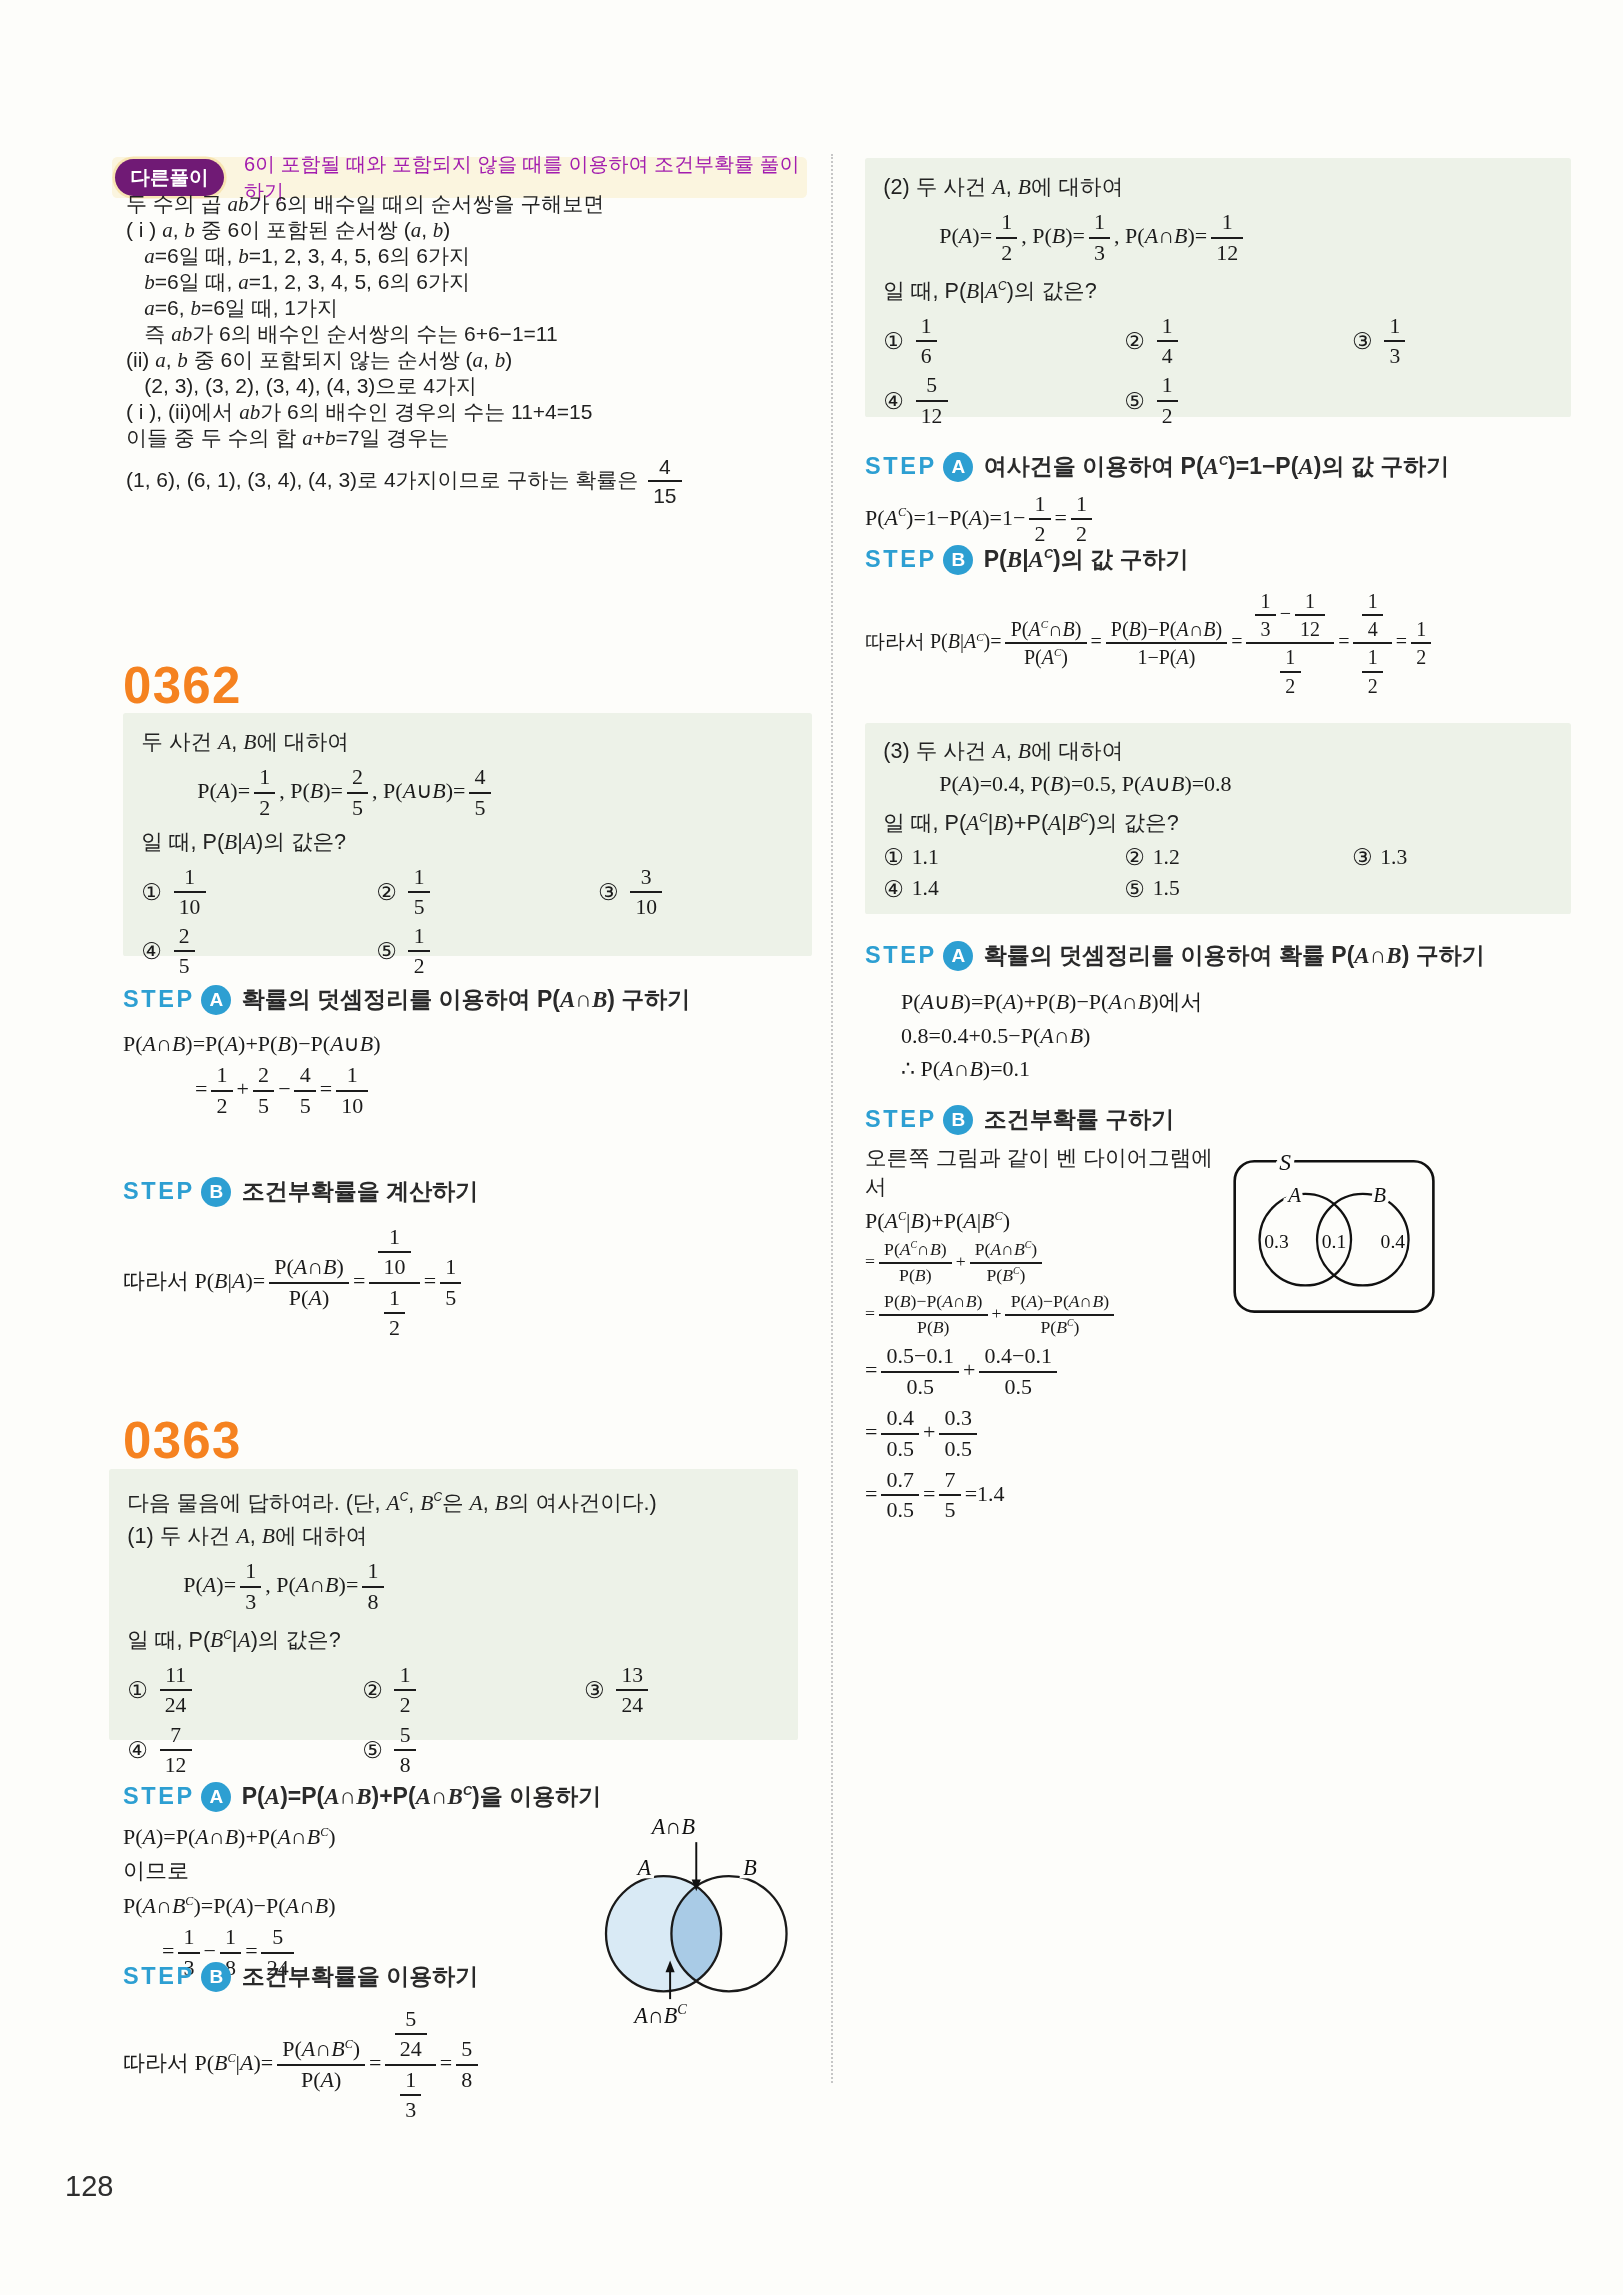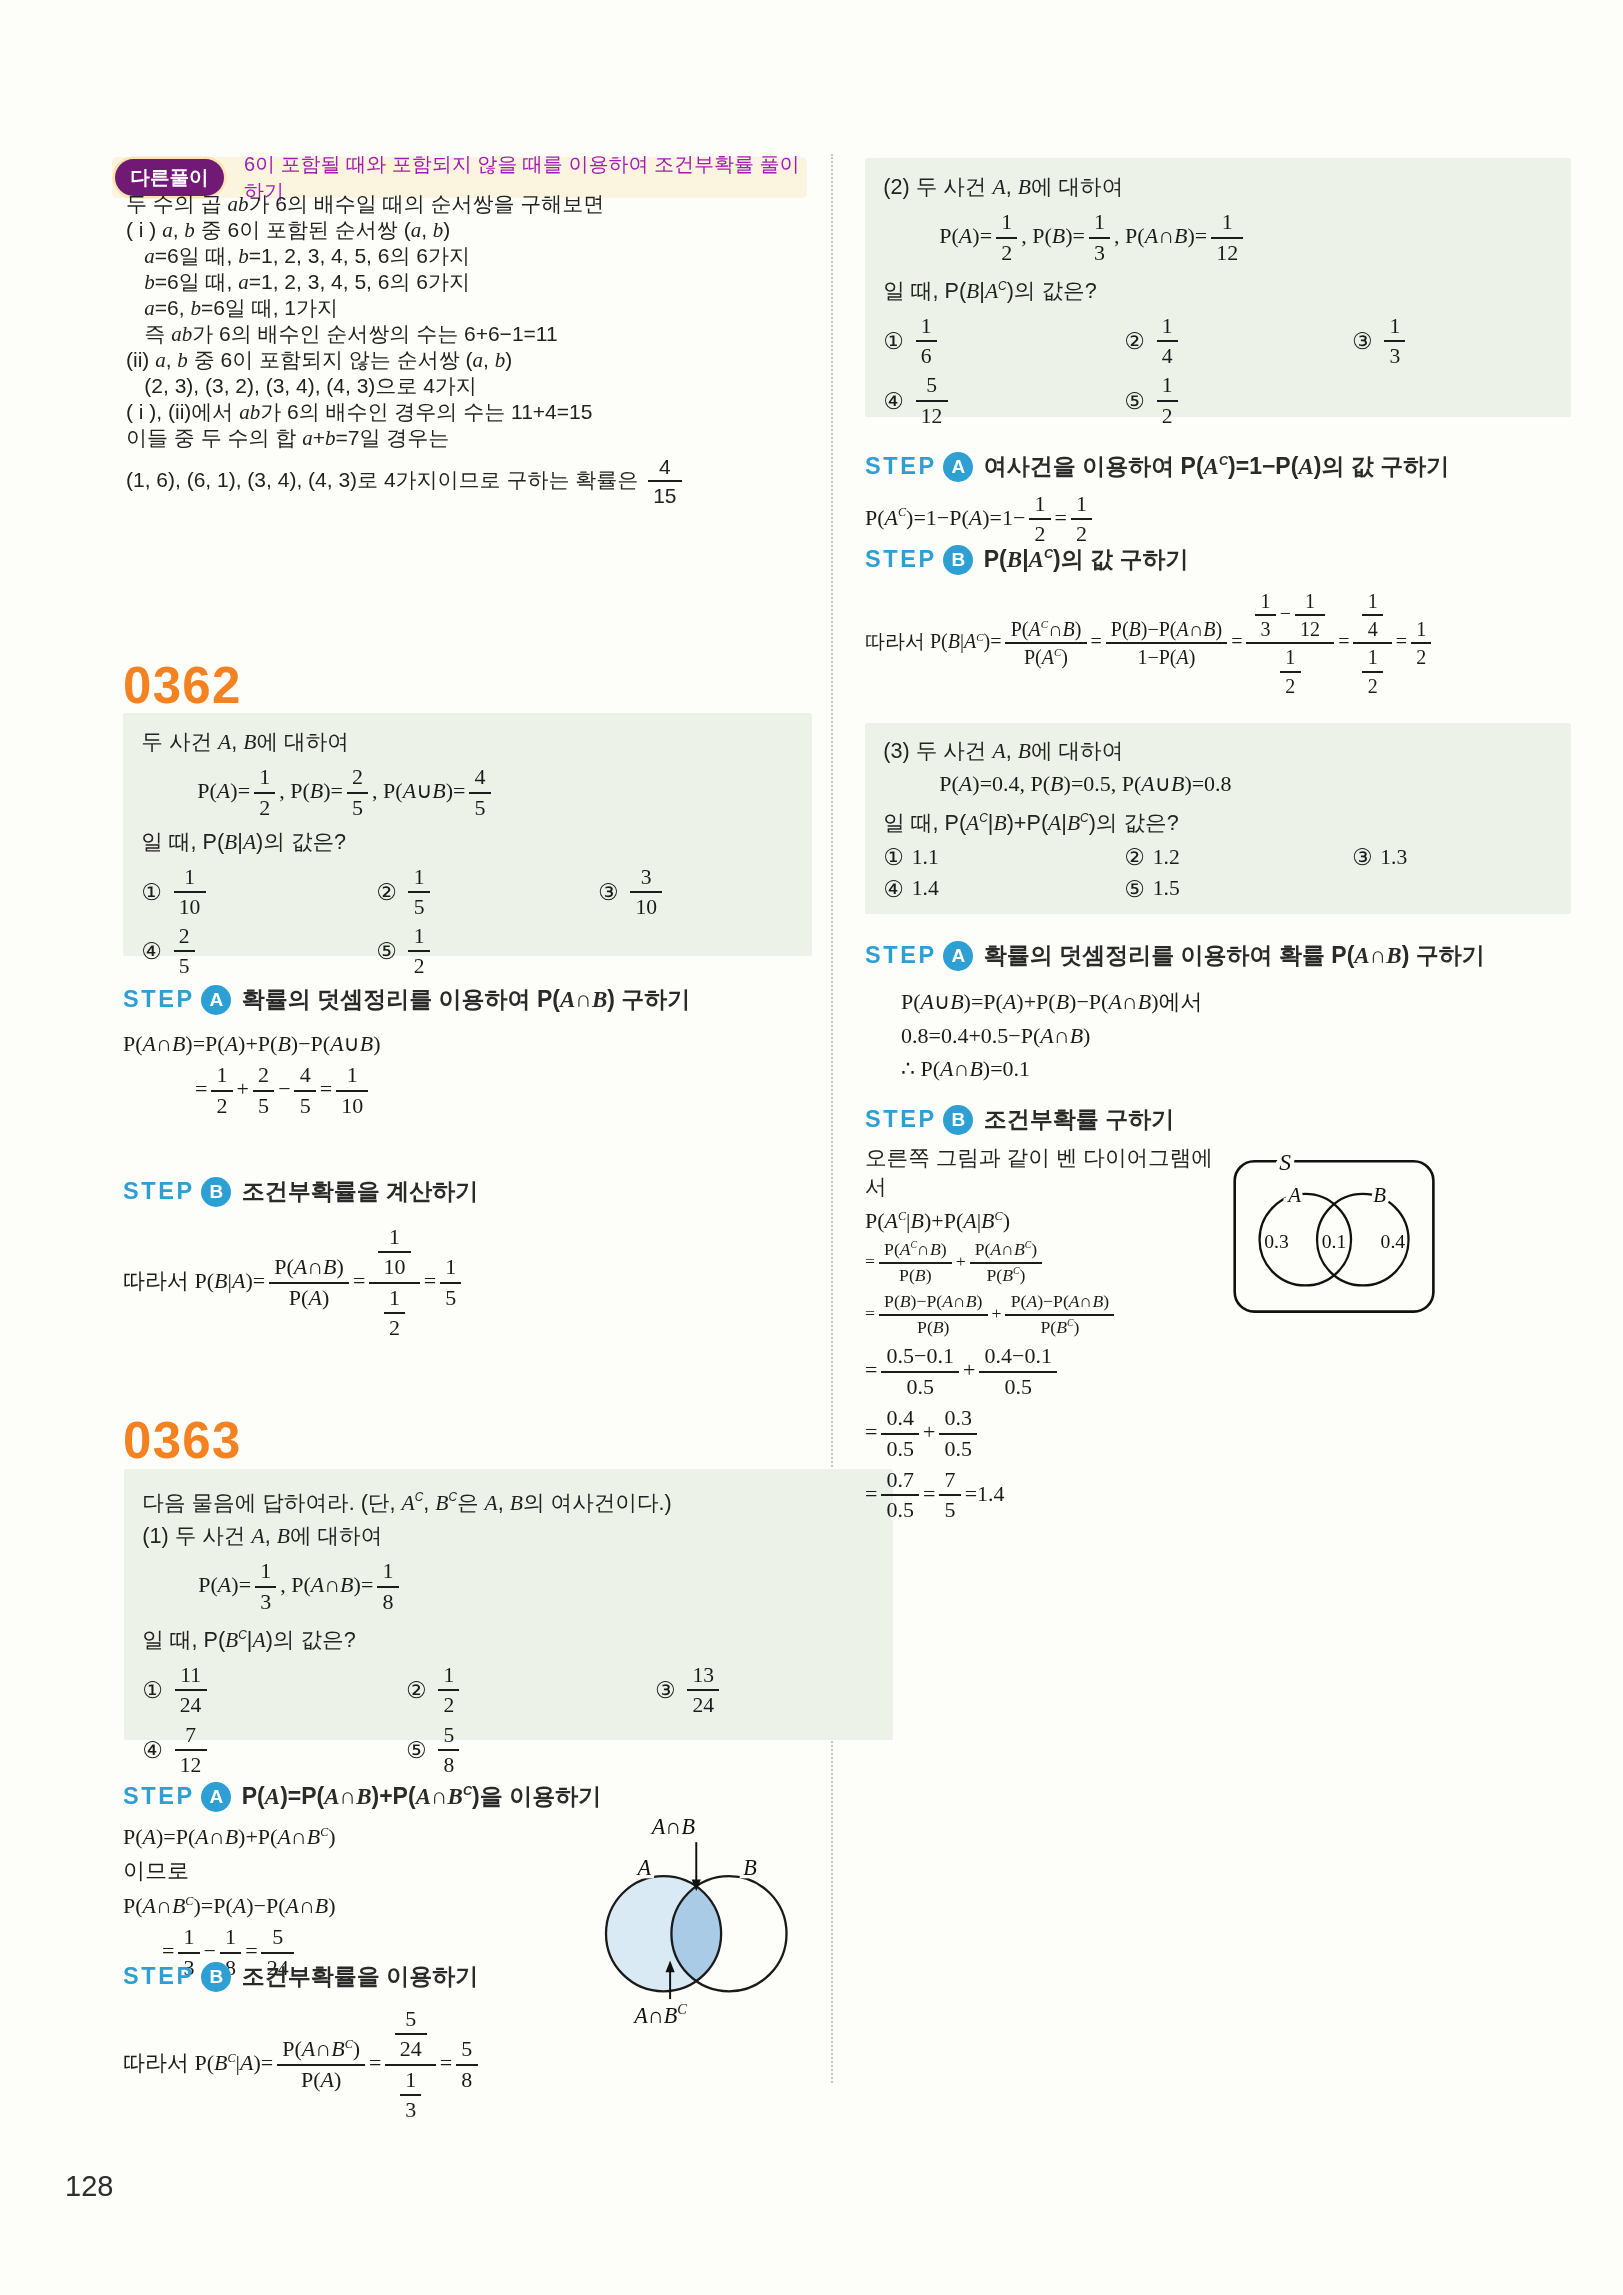--- a/index.html
+++ b/index.html
@@ -174,21 +174,21 @@
               <span class="fden"><span>2</span></span>
             </span></span>
         </span><span>=</span><span class="frac">
           <span class="fnum"><span>1</span></span>
           <span class="fden"><span>5</span></span>
         </span></div>
   </div>
 
   <div class="pnum" style="left:123px;top:1411px;">0363</div>
 
-  <div class="gbox" style="left:124px;top:1469px;width:769px;height:271px;">
+  <div class="gbox" style="left:109px;top:1469px;width:689px;height:271px;">
     <div class="intro"><span>다음 물음에 답하여라. (단, <i class="v">A</i></span><sup><span>C</span></sup><span>, <i class="v">B</i></span><sup><span>C</span></sup><span>은 <i class="v">A</i>, <i class="v">B</i>의 여사건이다.)</span></div>
     <div class="intro" style="margin-top:3.9px;"><span>(1) 두 사건 <i class="v">A</i>, <i class="v">B</i>에 대하여</span></div>
     <div class="mline given"><span>P(<i class="v">A</i>)=</span><span class="frac">
           <span class="fnum"><span>1</span></span>
           <span class="fden"><span>3</span></span>
         </span><span>, P(<i class="v">A</i>∩<i class="v">B</i>)=</span><span class="frac">
           <span class="fnum"><span>1</span></span>
           <span class="fden"><span>8</span></span>
         </span></div>
     <div class="question"><span>일 때, P(<i class="v">B</i></span><sup><span>C</span></sup><span>|<i class="v">A</i>)의 값은?</span></div>

